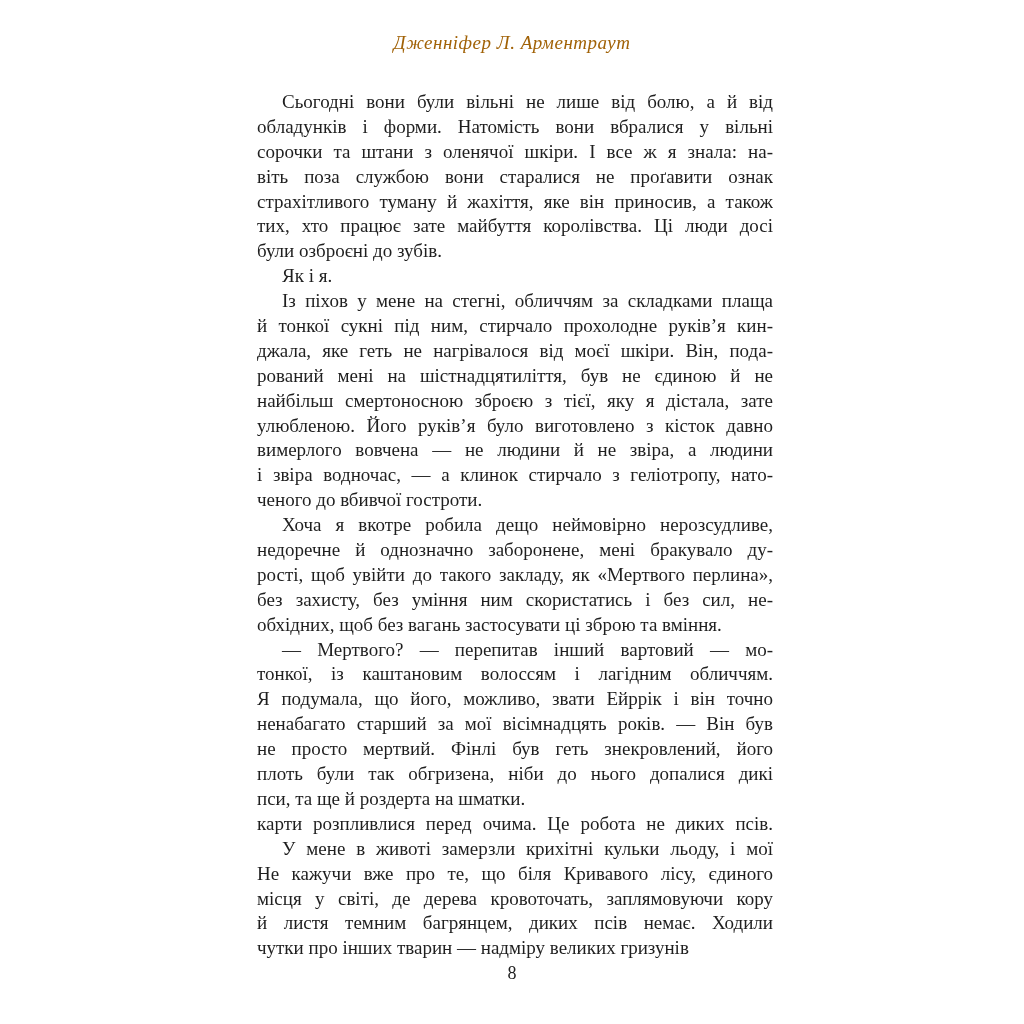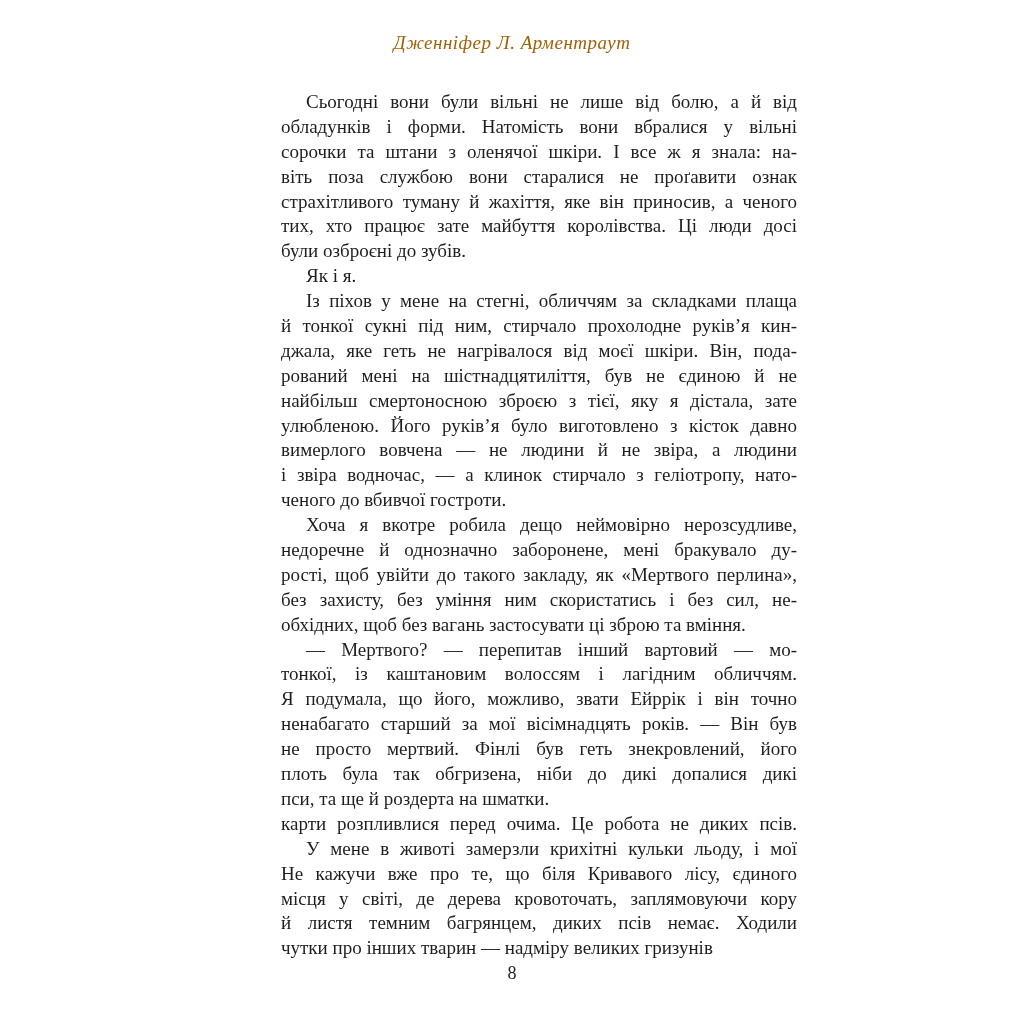--- a/index.html
+++ b/index.html
@@ -30,21 +30,20 @@
     font-size: 19px;
     letter-spacing: 0.5px;
     color: #a16207;
   }
   .text-block {
     position: absolute;
     top: 90px;
     left: 257px;
     width: 516px;
     font-size: 19px;
-    margin-left: 24px;
   }
   .para {
     margin: 0;
     padding: 0;
   }
   .line {
     line-height: 24.9px;
     height: 24.9px;
     text-align: justify;
     text-align-last: justify;
@@ -71,21 +70,21 @@
 
 <div class="page">
   <div class="author">Дженніфер Л. Арментраут</div>
 
   <div class="text-block">
       <div class="para">
         <div class="line first">Сьогодні вони були вільні не лише від болю, а й від</div>
         <div class="line">обладунків і форми. Натомість вони вбралися у вільні</div>
         <div class="line">сорочки та штани з оленячої шкіри. І все ж я знала: на-</div>
         <div class="line">віть поза службою вони старалися не проґавити ознак</div>
-        <div class="line">страхітливого туману й жахіття, яке він приносив, а ченого</div>
+        <div class="line">страхітливого туману й жахіття, яке він приносив, а також</div>
         <div class="line">тих, хто працює зате майбуття королівства. Ці люди досі</div>
         <div class="line last">були озброєні до зубів.</div>
       </div>
       <div class="para">
         <div class="line first last">Як і я.</div>
       </div>
       <div class="para">
         <div class="line first">Із піхов у мене на стегні, обличчям за складками плаща</div>
         <div class="line">й тонкої сукні під ним, стирчало прохолодне руків’я кин-</div>
         <div class="line">джала, яке геть не нагрівалося від моєї шкіри. Він, пода-</div>
@@ -102,21 +101,21 @@
         <div class="line">рості, щоб увійти до такого закладу, як «Мертвого перлина»,</div>
         <div class="line">без захисту, без уміння ним скористатись і без сил, не-</div>
         <div class="line last">обхідних, щоб без вагань застосувати ці зброю та вміння.</div>
       </div>
       <div class="para">
         <div class="line first">— Мертвого? — перепитав інший вартовий — мо-</div>
         <div class="line">тонкої, із каштановим волоссям і лагідним обличчям.</div>
         <div class="line">Я подумала, що його, можливо, звати Ейррік і він точно</div>
         <div class="line">ненабагато старший за мої вісімнадцять років. — Він був</div>
         <div class="line">не просто мертвий. Фінлі був геть знекровлений, його</div>
-        <div class="line">плоть була так обгризена, ніби до дикі допалися дикі</div>
+        <div class="line">плоть були так обгризена, ніби до нього допалися дикі</div>
         <div class="line last">пси, та ще й роздерта на шматки.</div>
       </div>
       <div class="para">
         <div class="line">карти розпливлися перед очима. Це робота не диких псів.</div>
         <div class="line first">У мене в животі замерзли крихітні кульки льоду, і мої</div>
         <div class="line">Не кажучи вже про те, що біля Кривавого лісу, єдиного</div>
         <div class="line">місця у світі, де дерева кровоточать, заплямовуючи кору</div>
         <div class="line">й листя темним багрянцем, диких псів немає. Ходили</div>
         <div class="line last">чутки про інших тварин — надміру великих гризунів</div>
       </div>

